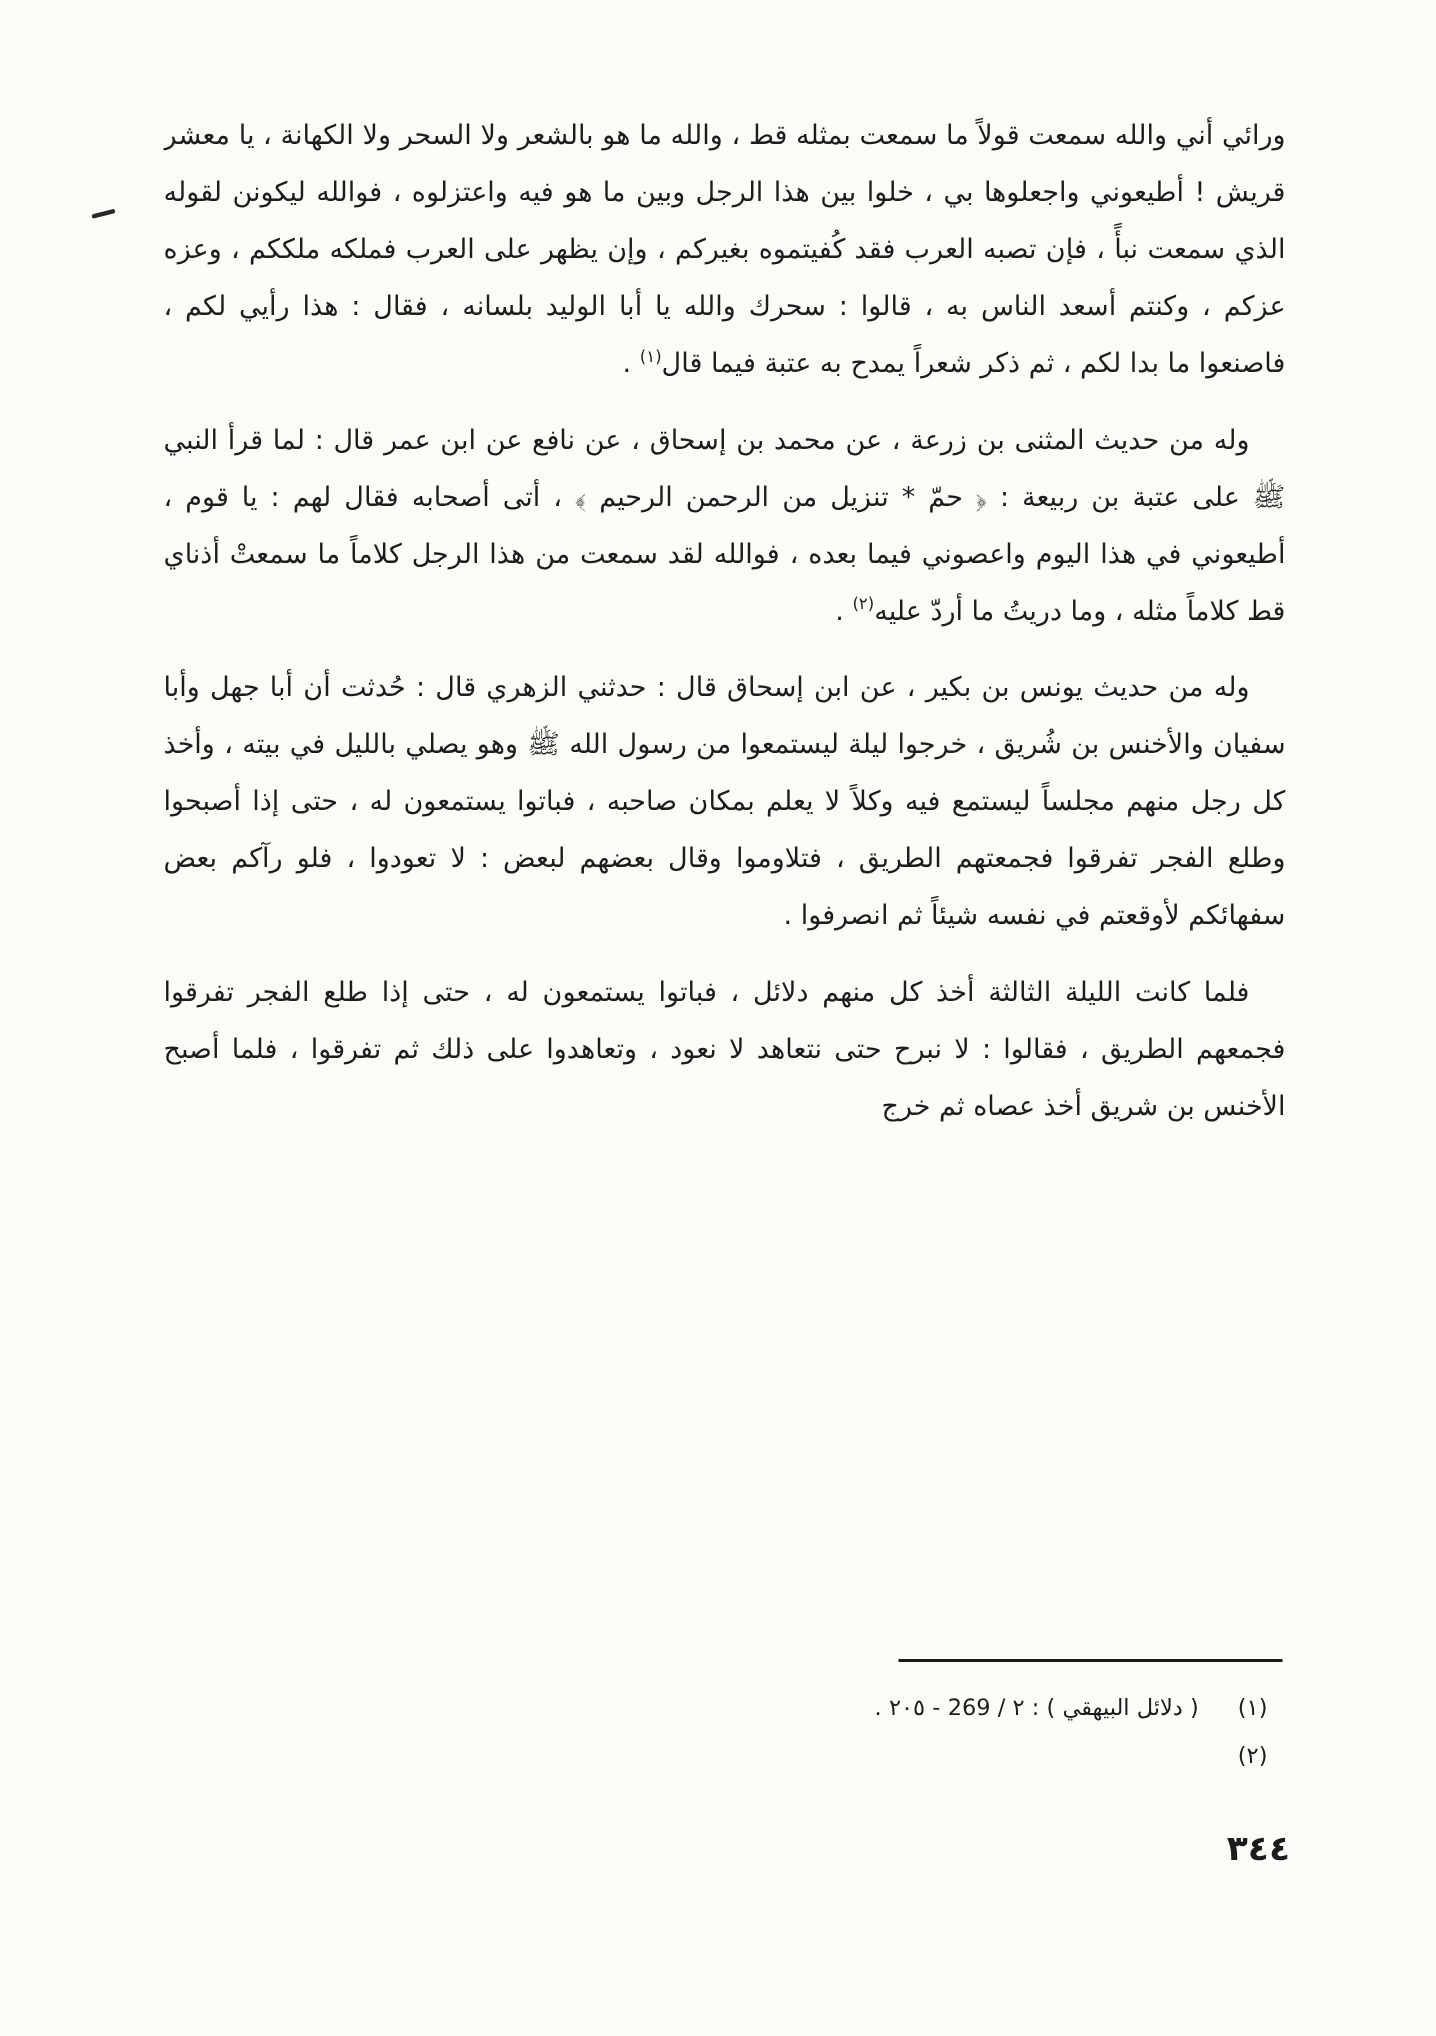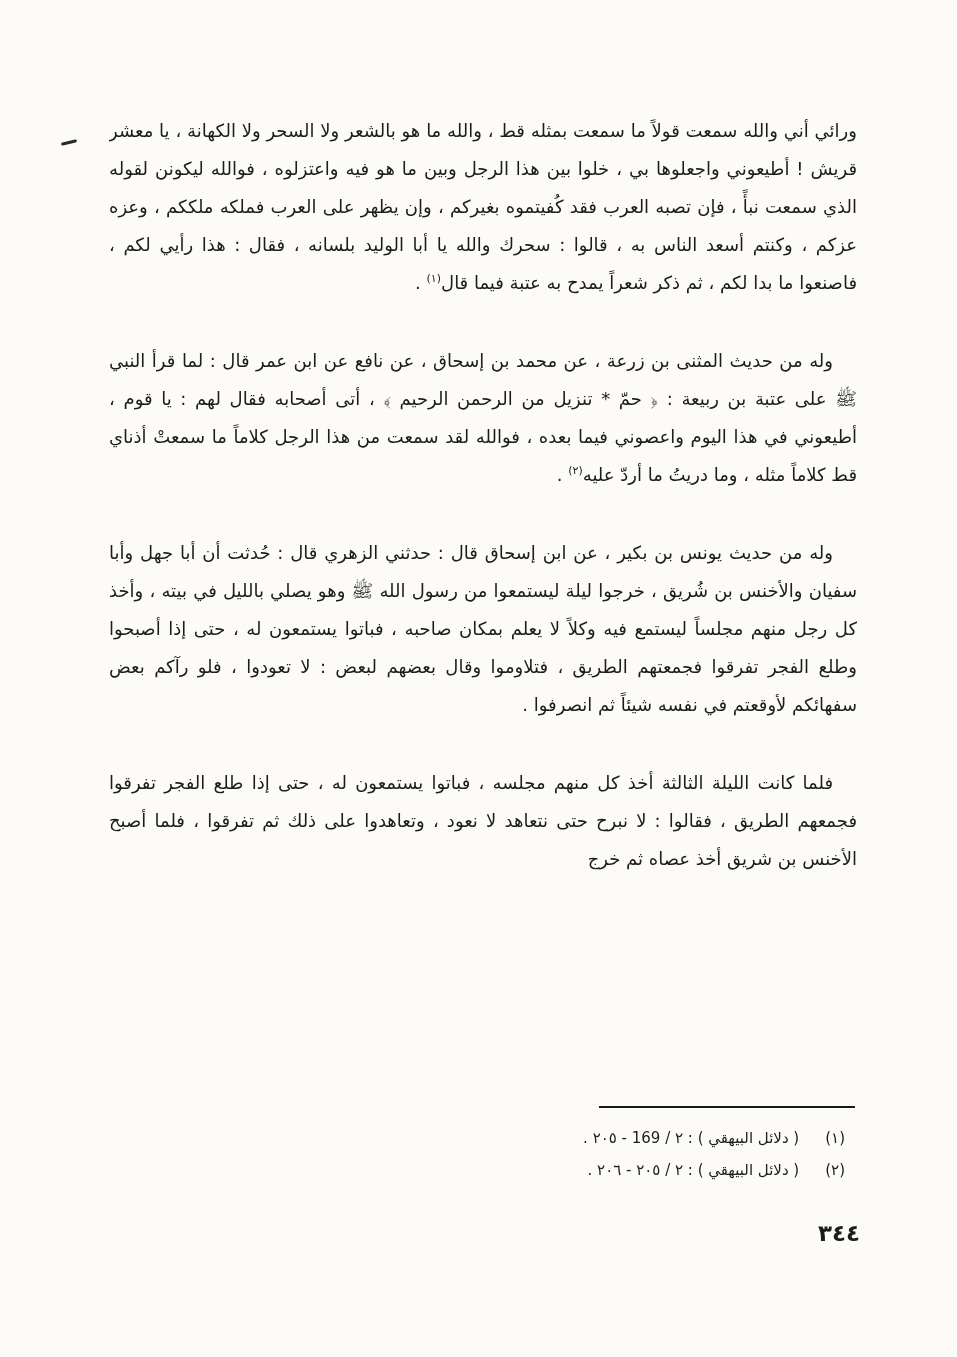--- a/index.html
+++ b/index.html
@@ -19,21 +19,21 @@
     position: absolute;
     top: 72px; right: 100px;
     width: 748px;
     height: 1035px;
     overflow: hidden;
     direction: rtl;
     text-align: justify;
     font-size: 18px;
     line-height: 38px;
   }
-  .para { margin-bottom: 13px; text-indent: 24px; margin-top: 40px; }
+  .para { margin-bottom: 13px; text-indent: 24px; }
   .para.first { text-indent: 0; }
   .quran { font-weight: normal; }
   sup.fn-ref { font-size: 11px; vertical-align: super; line-height: 0; }
   .fn-rule {
     position: absolute;
     top: 1106px; right: 102px;
     width: 256px; height: 2px;
     background: #1a1a1a;
   }
   .footnotes {
@@ -72,32 +72,31 @@
 
   <div class="text-block">
 
     <p class="para first"><span>ورائي أني والله سمعت قولاً ما سمعت بمثله قط ، والله ما هو بالشعر ولا السحر ولا الكهانة ، يا معشر قريش ! أطيعوني واجعلوها بي ، خلوا بين هذا الرجل وبين ما هو فيه واعتزلوه ، فوالله ليكونن لقوله الذي سمعت نبأً ، فإن تصبه العرب فقد كُفيتموه بغيركم ، وإن يظهر على العرب فملكه ملككم ، وعزه عزكم ، وكنتم أسعد الناس به ، قالوا : سحرك والله يا أبا الوليد بلسانه ، فقال : هذا رأيي لكم ، فاصنعوا ما بدا لكم ، ثم ذكر شعراً يمدح به عتبة فيما قال</span><sup class="fn-ref">(١)</sup><span> .</span></p>
 
     <p class="para"><span>وله من حديث المثنى بن زرعة ، عن محمد بن إسحاق ، عن نافع عن ابن عمر قال : لما قرأ النبي ﷺ على عتبة بن ربيعة : </span><span class="quran">﴿ حمّ * تنزيل من الرحمن الرحيم ﴾</span><span> ، أتى أصحابه فقال لهم : يا قوم ، أطيعوني في هذا اليوم واعصوني فيما بعده ، فوالله لقد سمعت من هذا الرجل كلاماً ما سمعتْ أذناي قط كلاماً مثله ، وما دريتُ ما أردّ عليه</span><sup class="fn-ref">(٢)</sup><span> .</span></p>
 
     <p class="para">وله من حديث يونس بن بكير ، عن ابن إسحاق قال : حدثني الزهري قال : حُدثت أن أبا جهل وأبا سفيان والأخنس بن شُريق ، خرجوا ليلة ليستمعوا من رسول الله ﷺ وهو يصلي بالليل في بيته ، وأخذ كل رجل منهم مجلساً ليستمع فيه وكلاً لا يعلم بمكان صاحبه ، فباتوا يستمعون له ، حتى إذا أصبحوا وطلع الفجر تفرقوا فجمعتهم الطريق ، فتلاوموا وقال بعضهم لبعض : لا تعودوا ، فلو رآكم بعض سفهائكم لأوقعتم في نفسه شيئاً ثم انصرفوا .</p>
 
 
-    <p class="para">فلما كانت الليلة الثالثة أخذ كل منهم مجلسه ، فباتوا يستمعون له ، حتى إذا طلع الفجر تفرقوا فجمعهم الطريق ، فقالوا : لا نبرح حتى نتعاهد لا نعود ، وتعاهدوا على ذلك ثم تفرقوا ، فلما أصبح الأخنس بن شريق أخذ عصاه ثم خرج</p>
+    <p class="para">فلما كانت الليلة الثالثة أخذ كل منهم دلائل ، فباتوا يستمعون له ، حتى إذا طلع الفجر تفرقوا فجمعهم الطريق ، فقالوا : لا نبرح حتى نتعاهد لا نعود ، وتعاهدوا على ذلك ثم تفرقوا ، فلما أصبح الأخنس بن شريق أخذ عصاه ثم خرج</p>
 
   </div>
 
   <div class="fn-rule"></div>
 
   <div class="footnotes">
     <div class="footnote">
       <span class="fn-marker">(١)</span>
-      <span class="fn-text">( دلائل البيهقي ) : ٢ / 169 - ٢٠٥ .</span>
+      <span class="fn-text">( دلائل البيهقي ) : ٢ / 269 - ٢٠٥ .</span>
     </div>
     <div class="footnote">
       <span class="fn-marker">(٢)</span>
-      <span class="fn-text">( دلائل البيهقي ) : ٢ / ٢٠٥ - ٢٠٦ .</span>
     </div>
   </div>
 
   <div class="page-number">٣٤٤</div>
 
 </div>
 
 </body></html>

